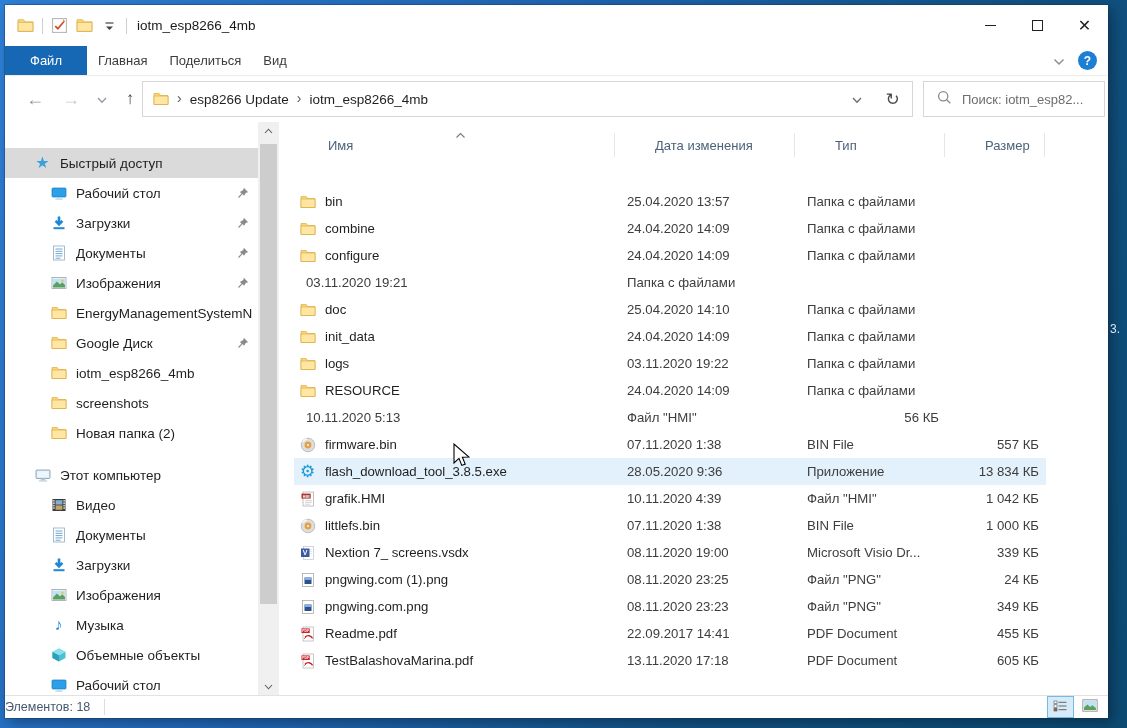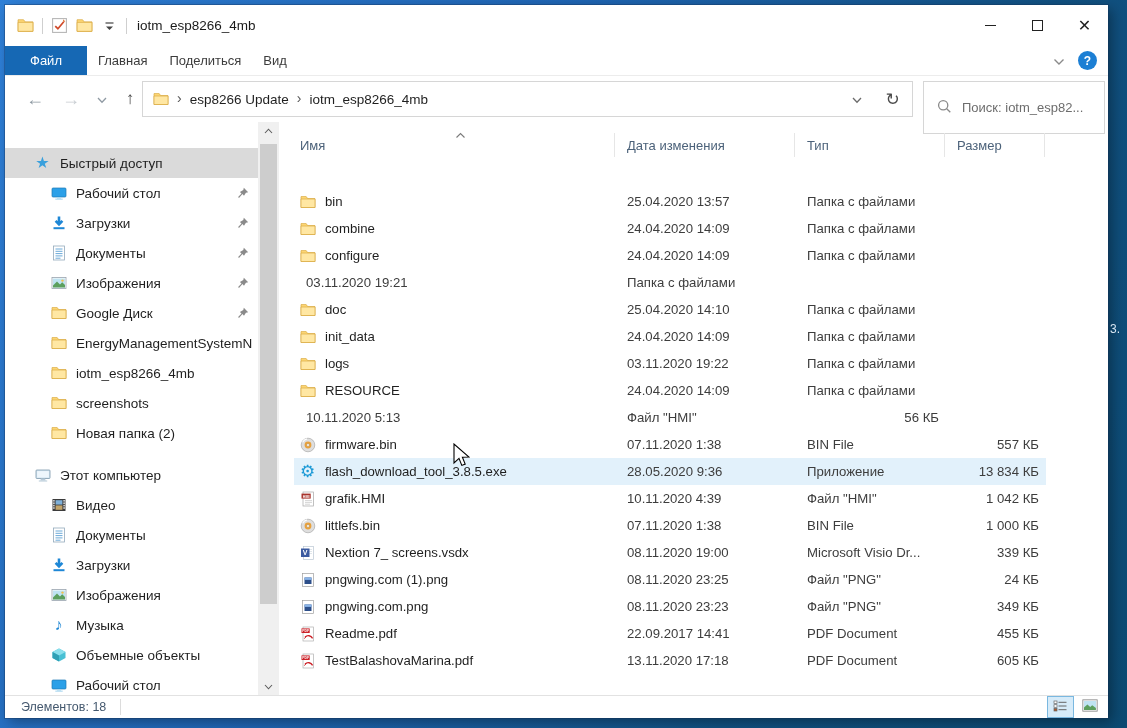--- a/index.html
+++ b/index.html
@@ -35,53 +35,53 @@
   .navbtn { position:absolute; top:0; height:46px; display:flex; align-items:center; justify-content:center; }
   .nav-back    { left:14px;  width:32px; color:#8f9aa3; font-size:18px; }
   .nav-fwd     { left:50px;  width:32px; color:#c9ced3; font-size:18px; }
   .nav-hist    { left:86px;  width:22px; }
   .nav-up      { left:110px; width:30px; color:#474747; font-size:17px; }
   .addr { position:absolute; left:137px; top:5px; width:732px; height:36px; border:1px solid #d6d6d6; display:flex; align-items:center; background:#fff; }
   .addr-main { flex:1; display:flex; align-items:center; gap:8px; padding-left:9px; font-size:13.5px; color:#1f1f1f; white-space:nowrap; overflow:hidden; }
   .crumb-sep { color:#555; font-size:14px; line-height:1; transform:translateY(-1px); }
   .addr-dd { width:32px; height:100%; display:flex; align-items:center; justify-content:center; }
   .refresh-btn { position:absolute; left:868px; top:5px; width:40px; height:36px; border:1px solid #d6d6d6; border-left:none; display:flex; align-items:center; justify-content:center; color:#4a4a4a; font-size:17px; background:#fff; }
-  .search { position:absolute; left:918px; top:5px; width:182px; height:53px; border:1px solid #d6d6d6; display:flex; align-items:center; gap:10px; padding-left:13px; font-size:13px; color:#6d6d6d; background:#fff; }
+  .search { position:absolute; left:918px; top:5px; width:182px; height:36px; border:1px solid #d6d6d6; display:flex; align-items:center; gap:10px; padding-left:13px; font-size:13px; color:#6d6d6d; background:#fff; }
   
   .content { flex:1 1 auto; display:flex; position:relative; overflow:hidden; }
   .sidebar { width:253px; padding-top:26px; font-size:13.5px; flex:0 0 auto; }
   .sb-row { height:30px; display:flex; align-items:center; position:relative; }
   .sb-header { padding-left:29px; gap:9px; }
   .sb-header.sel { background:#dadada; }
   .sb-item { padding-left:45px; gap:9px; }
   .sb-ico { width:17px; height:17px; display:flex; align-items:center; justify-content:center; flex:0 0 auto; }
   .sb-lbl { white-space:nowrap; overflow:hidden; color:#1f1f1f; }
   .pin { position:absolute; right:9px; top:9px; width:12px; height:12px; }
   .sb-gap { height:12px; }
   .sb-scroll { width:21px; background:#f0f0f0; position:relative; flex:0 0 auto; }
   .sb-arrow { position:absolute; left:0; width:100%; height:17px; display:flex; align-items:center; justify-content:center; }
   .sb-arrow.up { top:0; } .sb-arrow.down { bottom:0; }
   .sb-thumb { position:absolute; left:2px; right:2px; top:22px; height:460px; background:#cdcdcd; }
   
   .filearea { flex:1 1 auto; position:relative; }
   .sort-ind { position:absolute; left:176px; top:3px; }
   .fheader { margin-top:8px; margin-left:16px; height:30px; display:grid; grid-template-columns:320px 180px 150px 100px; align-items:center; color:#4c627a; font-size:13px; }
-  .fheader .hc { height:24px; display:flex; align-items:center; border-right:1px solid #e6e6e6; }
+  .fheader .hc { height:24px; display:flex; align-items:center; border-right:1px solid #e6e6e6;margin-left:28px; }
   .hc.h-name { padding-left:5px; }
   .hc.h-date, .hc.h-type, .hc.h-size { padding-left:12px; }
   .frows { margin-top:28px; }
   .frow { width:752px; margin-left:15px; height:27px; display:grid; grid-template-columns:321px 180px 150px 100px; align-items:center; font-size:13.2px; color:#3d3d3d; }
   .frow.sel { background:#e2f1fb; }
   .c.name { display:flex; align-items:center; gap:9px; padding-left:5px; color:#1f1f1f; white-space:nowrap; overflow:hidden; }
   .fico { width:17px; height:17px; display:flex; align-items:center; justify-content:center; flex:0 0 auto; }
   .c.date, .c.type { padding-left:12px; white-space:nowrap; overflow:hidden; }
   .c.size { text-align:right; padding-right:6px; white-space:nowrap; }
   
   .statusbar { height:23px; border-top:1px solid #e2e2e2; display:flex; align-items:center; font-size:12.5px; color:#44586e; position:relative; flex:0 0 auto; }
-  .sb-count { margin-left:16px; }
+  .sb-count { margin-left:0; }
   .sb-vsep { width:1px; height:16px; background:#dcdcdc; margin-left:14px; }
   .view-btns { position:absolute; right:6px; top:1px; display:flex; gap:4px; }
   .vb { width:25px; height:20px; display:flex; align-items:center; justify-content:center; }
   .vb.active { background:#d6ebf9; outline:1px solid #7ab8e0; }
   
   .cursor { position:absolute; left:452px; top:443px; pointer-events:none; }
   .desk-artifact { position:absolute; left:1110px; top:322px; color:#d8e6f2; font-size:12px; }
 </style>
 </head>
 <body>
@@ -255,33 +255,33 @@
                 <path d="M6.8.8l4.4 4.4-2.3.5-1.9 3-1.6-1.6L2 10.9l-.9-.9L4.5 6.6 2.9 5l3.4-1.9z" fill="#8a8a8a"></path>
               </svg></span>
           </div>
           <div class="sb-row sb-item">
             <span class="sb-ico">
               <svg width="16" height="16" viewBox="0 0 16 16">
                 <path d="M1 2.6h5.2l1.5 2H15v8.9H1z" fill="#ffd978" stroke="#d9a940" stroke-width=".7"></path>
                 <path d="M1 5h14v8.5H1z" fill="#ffe7a3" stroke="#d9a940" stroke-width=".7"></path>
               </svg>
             </span>
+            <span class="sb-lbl">EnergyManagementSystemN</span>
+          </div>
+          <div class="sb-row sb-item">
+            <span class="sb-ico">
+              <svg width="16" height="16" viewBox="0 0 16 16">
+                <path d="M1 2.6h5.2l1.5 2H15v8.9H1z" fill="#ffd978" stroke="#d9a940" stroke-width=".7"></path>
+                <path d="M1 5h14v8.5H1z" fill="#ffe7a3" stroke="#d9a940" stroke-width=".7"></path>
+              </svg>
+            </span>
             <span class="sb-lbl">Google Диск</span>
             <span class="pin"><svg width="12" height="12" viewBox="0 0 12 12">
                 <path d="M6.8.8l4.4 4.4-2.3.5-1.9 3-1.6-1.6L2 10.9l-.9-.9L4.5 6.6 2.9 5l3.4-1.9z" fill="#8a8a8a"></path>
               </svg></span>
-          </div>
-          <div class="sb-row sb-item">
-            <span class="sb-ico">
-              <svg width="16" height="16" viewBox="0 0 16 16">
-                <path d="M1 2.6h5.2l1.5 2H15v8.9H1z" fill="#ffd978" stroke="#d9a940" stroke-width=".7"></path>
-                <path d="M1 5h14v8.5H1z" fill="#ffe7a3" stroke="#d9a940" stroke-width=".7"></path>
-              </svg>
-            </span>
-            <span class="sb-lbl">EnergyManagementSystemN</span>
           </div>
           <div class="sb-row sb-item">
             <span class="sb-ico">
               <svg width="16" height="16" viewBox="0 0 16 16">
                 <path d="M1 2.6h5.2l1.5 2H15v8.9H1z" fill="#ffd978" stroke="#d9a940" stroke-width=".7"></path>
                 <path d="M1 5h14v8.5H1z" fill="#ffe7a3" stroke="#d9a940" stroke-width=".7"></path>
               </svg>
             </span>
             <span class="sb-lbl">iotm_esp8266_4mb</span>
           </div>

